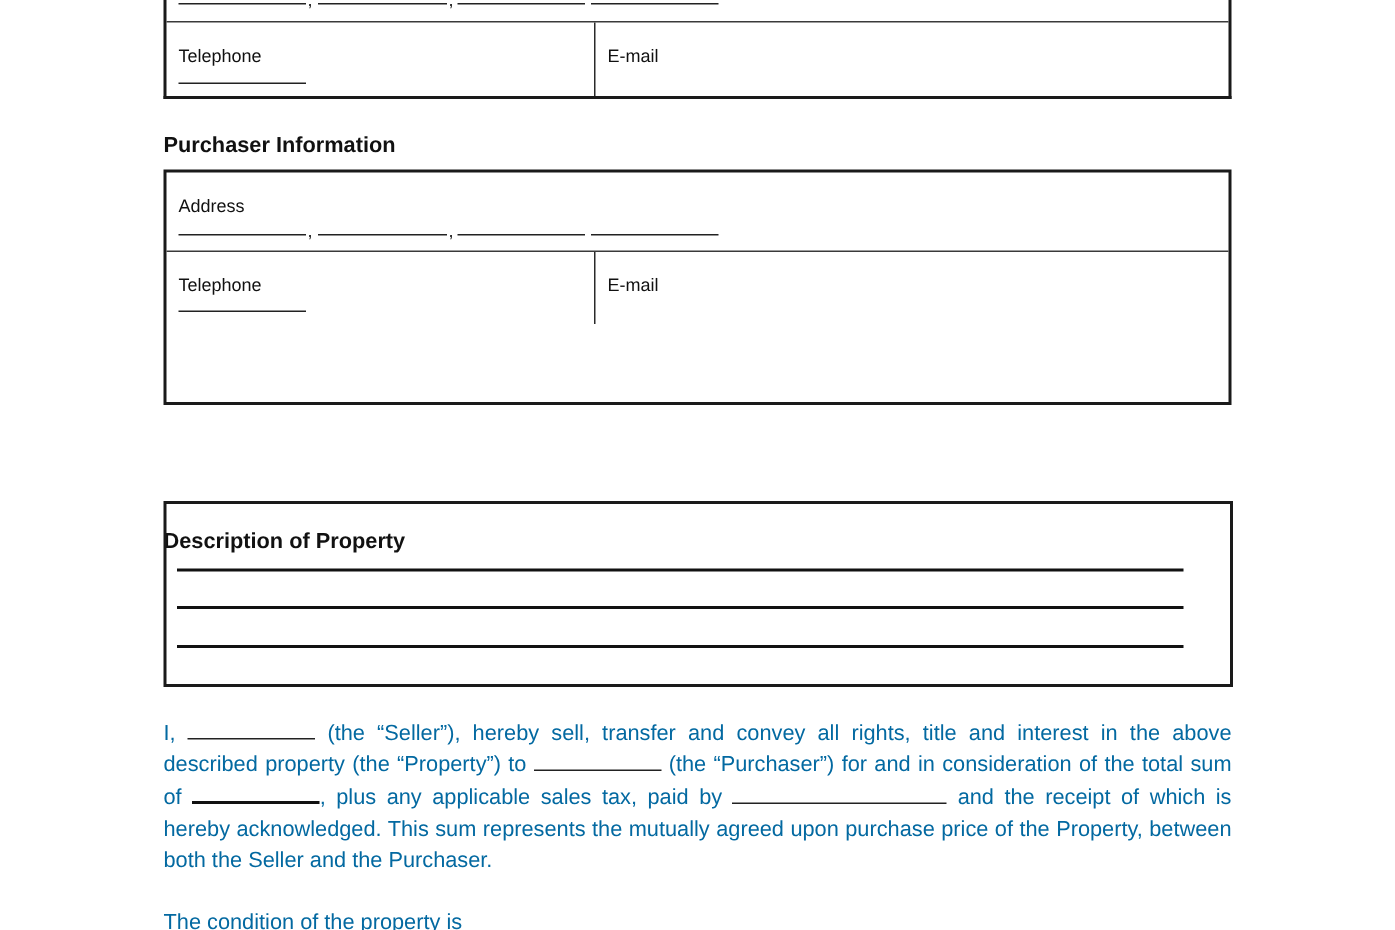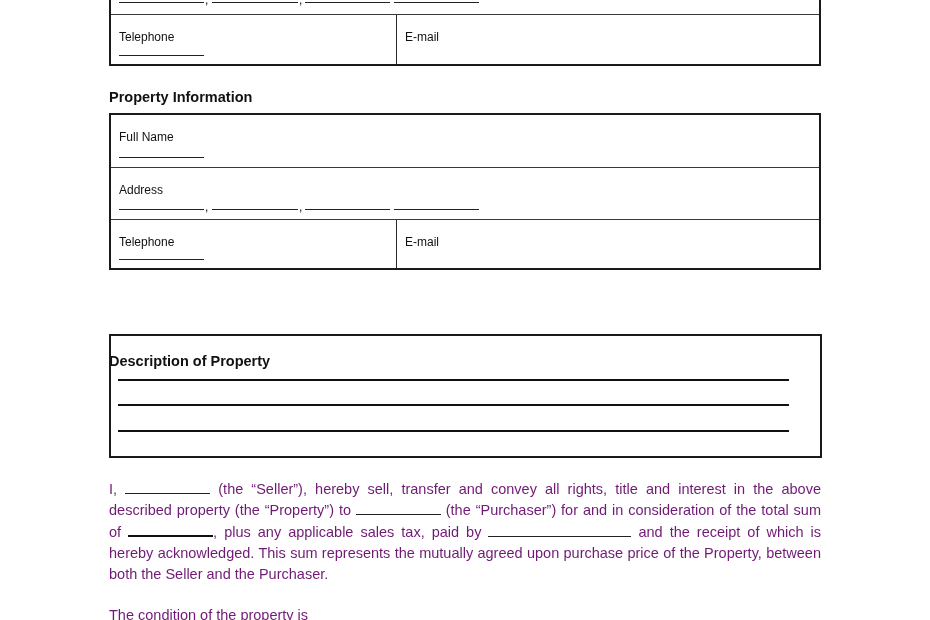--- a/index.html
+++ b/index.html
@@ -25,21 +25,21 @@
   .section-title {
     position: absolute; left: 109px; font-size: 14.5px; font-weight: bold; color: #111;
   }
   .descbox {
     position: absolute; left: 109px; top: 334px; width: 713px; height: 124px;
     border: 2.5px solid #1a1a1a; box-sizing: border-box;
   }
   .descline { position: absolute; left: 7px; width: 671px; border-bottom: 2px solid #111; }
   .para {
     position: absolute; left: 109px; width: 712px; font-size: 14.5px; line-height: 21.3px;
-    text-align: justify; color: #701a75;
+    text-align: justify; color: #0369a1;
   }
   .u { display: inline-block; border-bottom: 1px solid #222; height: 12px; vertical-align: baseline; }
   .ub { display: inline-block; border-bottom: 2px solid #111; height: 12px; vertical-align: baseline; }
 </style>
 </head>
 <body>
 
 <div class="tbl" style="top:-40px; height:106px; border-top:none;">
   <div class="row" style="height:54px;">
     <span class="blank" style="left:8px; top:42px; width:85px;"></span>
@@ -50,27 +50,23 @@
     <span class="blank" style="left:283px; top:42px; width:85px;"></span>
   </div>
   <div class="row" style="height:50px;">
     <span class="cell-label">Telephone</span>
     <span class="blank" style="left:8px; top:40px; width:85px;"></span>
     <div class="vdiv"></div>
     <span class="cell-label" style="left:294px;">E-mail</span>
   </div>
 </div>
 
-<div class="section-title" style="top:89px;">Property Information</div>
+<div class="section-title" style="top:89px;">Purchaser Information</div>
 
 <div class="tbl" style="top:113px; height:157px;">
-  <div class="row" style="height:52px;">
-    <span class="cell-label">Full Name</span>
-    <span class="blank" style="left:8px; top:42px; width:85px;"></span>
-  </div>
   <div class="row" style="height:52px;">
     <span class="cell-label">Address</span>
     <span class="blank" style="left:8px; top:41px; width:85px;"></span>
     <span class="comma" style="left:94px; top:32px;">,</span>
     <span class="blank" style="left:101px; top:41px; width:86px;"></span>
     <span class="comma" style="left:188px; top:32px;">,</span>
     <span class="blank" style="left:194px; top:41px; width:85px;"></span>
     <span class="blank" style="left:283px; top:41px; width:85px;"></span>
   </div>
   <div class="row" style="height:49px;">

